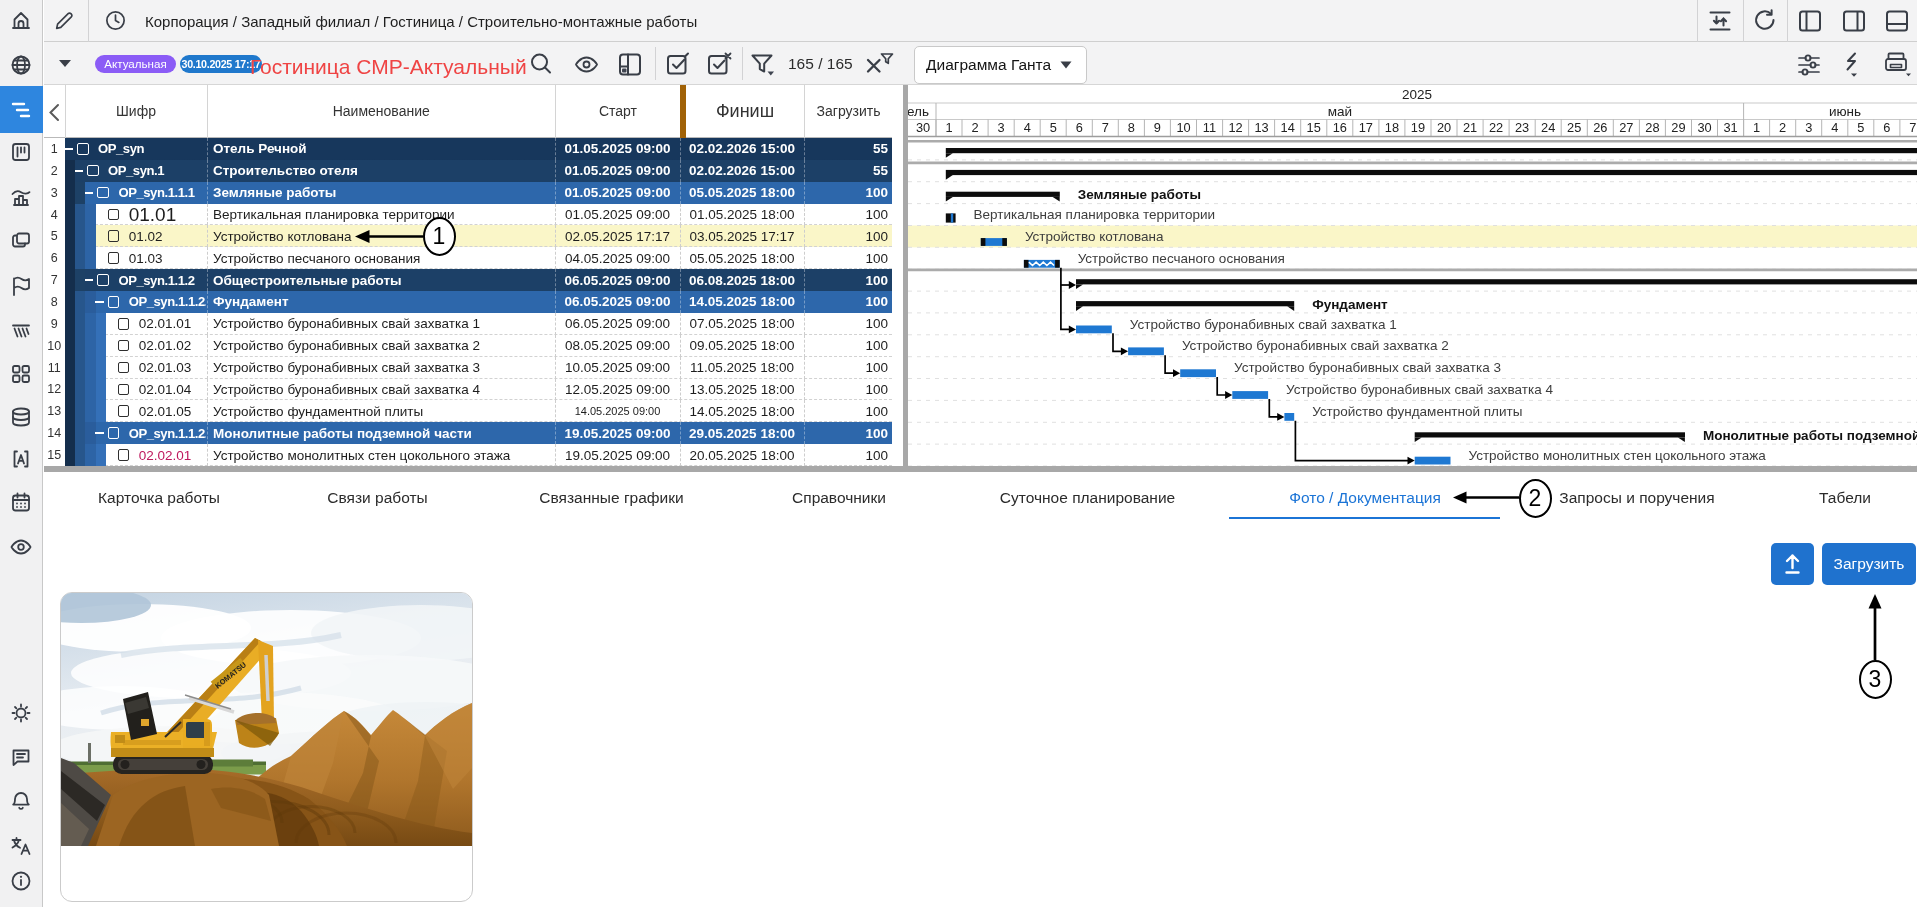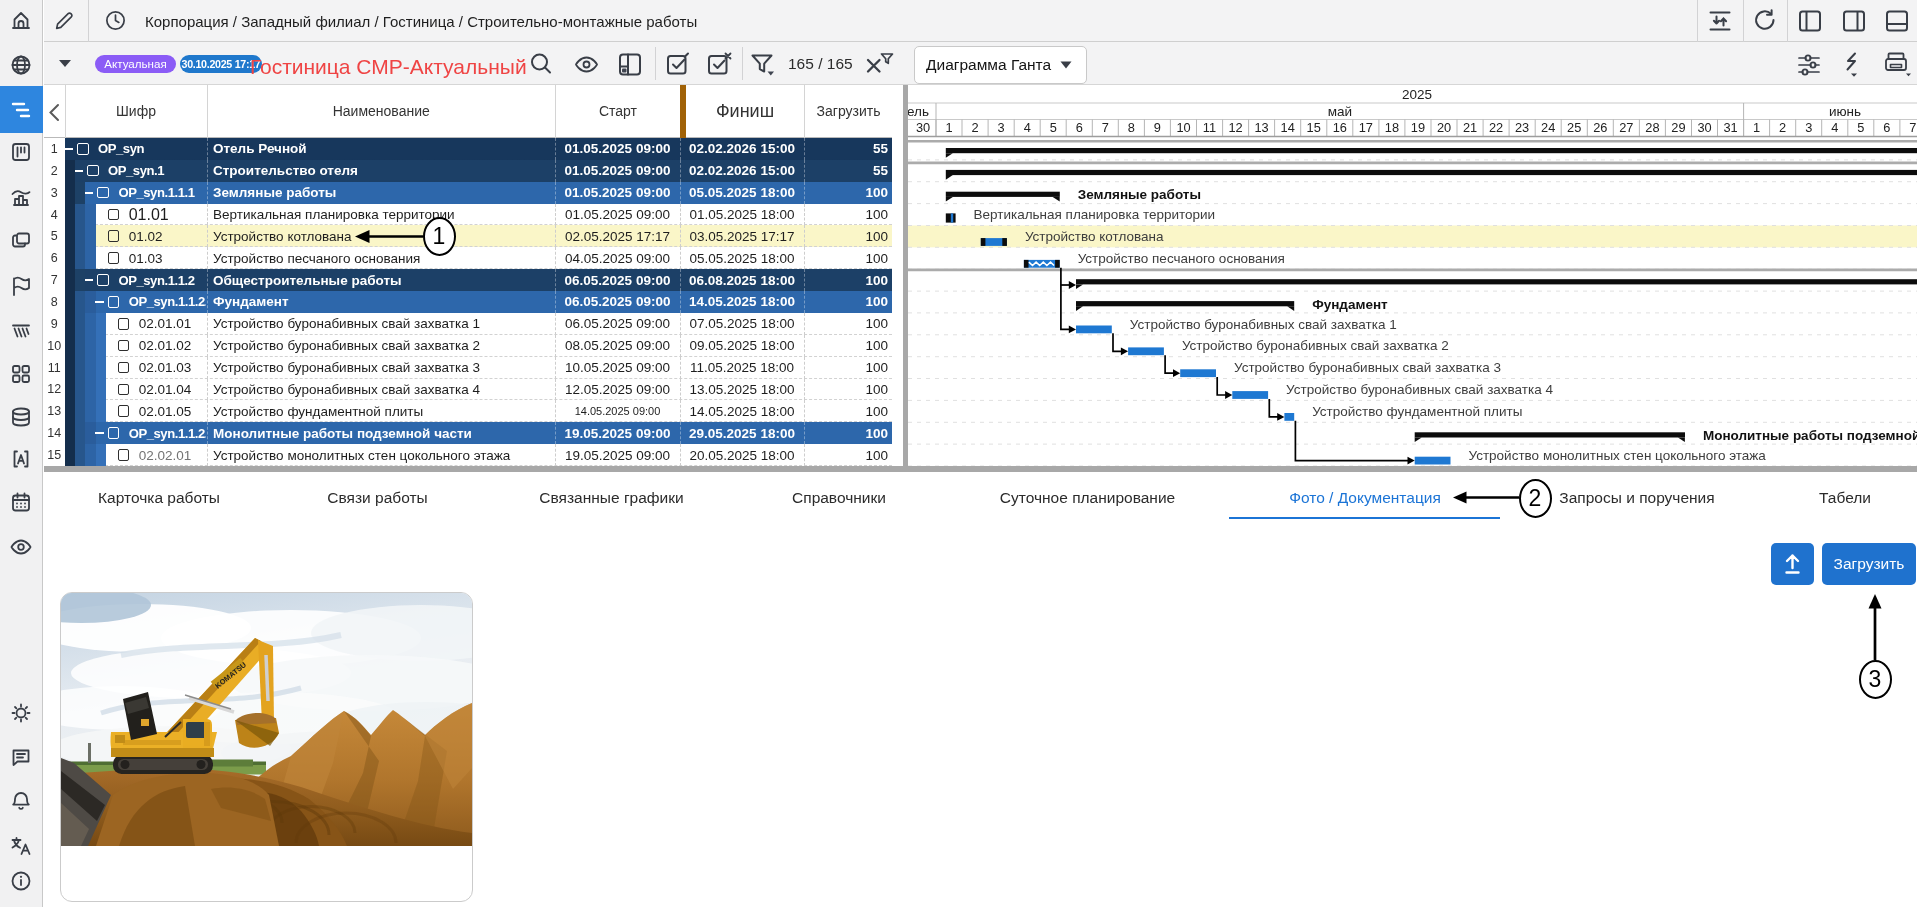--- a/index.html
+++ b/index.html
@@ -234,21 +234,21 @@
 <div class="abs" style="left:44px;top:203.6001px;width:20.5px;height:21.8667px;font-size:12.5px;color:#333;display:flex;align-items:center;justify-content:center">4</div>
 <div class="abs" style="left:64.5px;top:203.6001px;width:827.5px;height:21.8667px;background:#fff;border-bottom:1px dashed #d2d2d2"></div>
 <div class="abs" style="left:64.5px;top:203.6001px;width:10.4px;height:21.8667px;background:#142e4c"></div>
 <div class="abs" style="left:74.9px;top:203.6001px;width:10.4px;height:21.8667px;background:#27568c"></div>
 <div class="abs" style="left:85.3px;top:203.6001px;width:10.4px;height:21.8667px;background:#2d64a6"></div>
 <div class="abs" style="left:206.5px;top:203.6001px;width:1px;height:21.8667px;border-left:1px dashed #cdcdcd"></div>
 <div class="abs" style="left:555px;top:203.6001px;width:1px;height:21.8667px;border-left:1px dashed #cdcdcd"></div>
 <div class="abs" style="left:680px;top:203.6001px;width:1px;height:21.8667px;border-left:1px dashed #cdcdcd"></div>
 <div class="abs" style="left:804px;top:203.6001px;width:1px;height:21.8667px;border-left:1px dashed #cdcdcd"></div>
 <div class="abs" style="left:107.7px;top:208.6001px;width:11.6px;height:11.6px;border:1.6px solid #2e2e2e;border-radius:2px"></div>
-<div class="abs" style="left:128.7px;top:203.6001px;width:77.8px;height:21.8667px;font-size:16px;font-weight:normal;color:#1d1d1d;display:flex;align-items:center;white-space:nowrap;overflow:hidden;letter-spacing:0">01.01</div>
+<div class="abs" style="left:128.7px;top:203.6001px;width:77.8px;height:21.8667px;font-size:19px;font-weight:normal;color:#1d1d1d;display:flex;align-items:center;white-space:nowrap;overflow:hidden;letter-spacing:0">01.01</div>
 <div class="abs" style="left:213px;top:203.6001px;height:21.8667px;font-size:13.5px;font-weight:normal;color:#1d1d1d;display:flex;align-items:center;white-space:nowrap">Вертикальная планировка территории</div>
 <div class="abs" style="left:555px;top:203.6001px;width:125px;height:21.8667px;font-size:13.5px;font-weight:normal;color:#1d1d1d;display:flex;align-items:center;justify-content:center">01.05.2025 09:00</div>
 <div class="abs" style="left:680px;top:203.6001px;width:124px;height:21.8667px;font-size:13.5px;font-weight:normal;color:#1d1d1d;display:flex;align-items:center;justify-content:center">01.05.2025 18:00</div>
 <div class="abs" style="left:804px;top:203.6001px;width:84px;height:21.8667px;font-size:13.5px;font-weight:normal;color:#1d1d1d;display:flex;align-items:center;justify-content:flex-end">100</div>
 <div class="abs" style="left:44px;top:225.4668px;width:20.5px;height:21.8667px;font-size:12.5px;color:#333;display:flex;align-items:center;justify-content:center">5</div>
 <div class="abs" style="left:64.5px;top:225.4668px;width:827.5px;height:21.8667px;background:#faf6c8;border-bottom:1px dashed #d2d2d2"></div>
 <div class="abs" style="left:64.5px;top:225.4668px;width:10.4px;height:21.8667px;background:#142e4c"></div>
 <div class="abs" style="left:74.9px;top:225.4668px;width:10.4px;height:21.8667px;background:#27568c"></div>
 <div class="abs" style="left:85.3px;top:225.4668px;width:10.4px;height:21.8667px;background:#2d64a6"></div>
 <div class="abs" style="left:206.5px;top:225.4668px;width:1px;height:21.8667px;border-left:1px dashed #cdcdcd"></div>
@@ -407,21 +407,21 @@
 <div class="abs" style="left:64.5px;top:444.1338px;width:827.5px;height:21.8667px;background:#fff;border-bottom:1px dashed #d2d2d2"></div>
 <div class="abs" style="left:64.5px;top:444.1338px;width:10.4px;height:21.8667px;background:#142e4c"></div>
 <div class="abs" style="left:74.9px;top:444.1338px;width:10.4px;height:21.8667px;background:#27568c"></div>
 <div class="abs" style="left:85.3px;top:444.1338px;width:10.4px;height:21.8667px;background:#2d64a6"></div>
 <div class="abs" style="left:95.7px;top:444.1338px;width:10.4px;height:21.8667px;background:#3470b8"></div>
 <div class="abs" style="left:206.5px;top:444.1338px;width:1px;height:21.8667px;border-left:1px dashed #cdcdcd"></div>
 <div class="abs" style="left:555px;top:444.1338px;width:1px;height:21.8667px;border-left:1px dashed #cdcdcd"></div>
 <div class="abs" style="left:680px;top:444.1338px;width:1px;height:21.8667px;border-left:1px dashed #cdcdcd"></div>
 <div class="abs" style="left:804px;top:444.1338px;width:1px;height:21.8667px;border-left:1px dashed #cdcdcd"></div>
 <div class="abs" style="left:117.7px;top:449.1338px;width:11.6px;height:11.6px;border:1.6px solid #2e2e2e;border-radius:2px"></div>
-<div class="abs" style="left:138.7px;top:444.1338px;width:67.8px;height:21.8667px;font-size:13.5px;font-weight:normal;color:#737373;display:flex;align-items:center;white-space:nowrap;overflow:hidden;letter-spacing:0">02.02.01</div>
+<div class="abs" style="left:138.7px;top:444.1338px;width:67.8px;height:21.8667px;font-size:13.5px;font-weight:normal;color:#be185d;display:flex;align-items:center;white-space:nowrap;overflow:hidden;letter-spacing:0">02.02.01</div>
 <div class="abs" style="left:213px;top:444.1338px;height:21.8667px;font-size:13.5px;font-weight:normal;color:#1d1d1d;display:flex;align-items:center;white-space:nowrap">Устройство монолитных стен цокольного этажа</div>
 <div class="abs" style="left:555px;top:444.1338px;width:125px;height:21.8667px;font-size:13.5px;font-weight:normal;color:#1d1d1d;display:flex;align-items:center;justify-content:center">19.05.2025 09:00</div>
 <div class="abs" style="left:680px;top:444.1338px;width:124px;height:21.8667px;font-size:13.5px;font-weight:normal;color:#1d1d1d;display:flex;align-items:center;justify-content:center">20.05.2025 18:00</div>
 <div class="abs" style="left:804px;top:444.1338px;width:84px;height:21.8667px;font-size:13.5px;font-weight:normal;color:#1d1d1d;display:flex;align-items:center;justify-content:flex-end">100</div>
 <div class="abs" style="left:903px;top:85px;width:5px;height:381px;background:#a8a8a8"></div>
 <div class="abs" style="left:44px;top:466px;width:1873px;height:5.5px;background:#a8a8a8"></div>
 <svg class="abs" style="left:908px;top:85px" width="1009" height="381" viewBox="0 0 1009 381" font-family="Liberation Sans,sans-serif">
     <text x="509" y="14" font-size="13.5" fill="#222" text-anchor="middle">2025</text>
     <line x1="0" y1="18" x2="1009" y2="18" stroke="#c9c9c9" stroke-width="1"></line>
     <text x="21" y="30.5" font-size="13.5" fill="#222" text-anchor="end">апрель</text>

